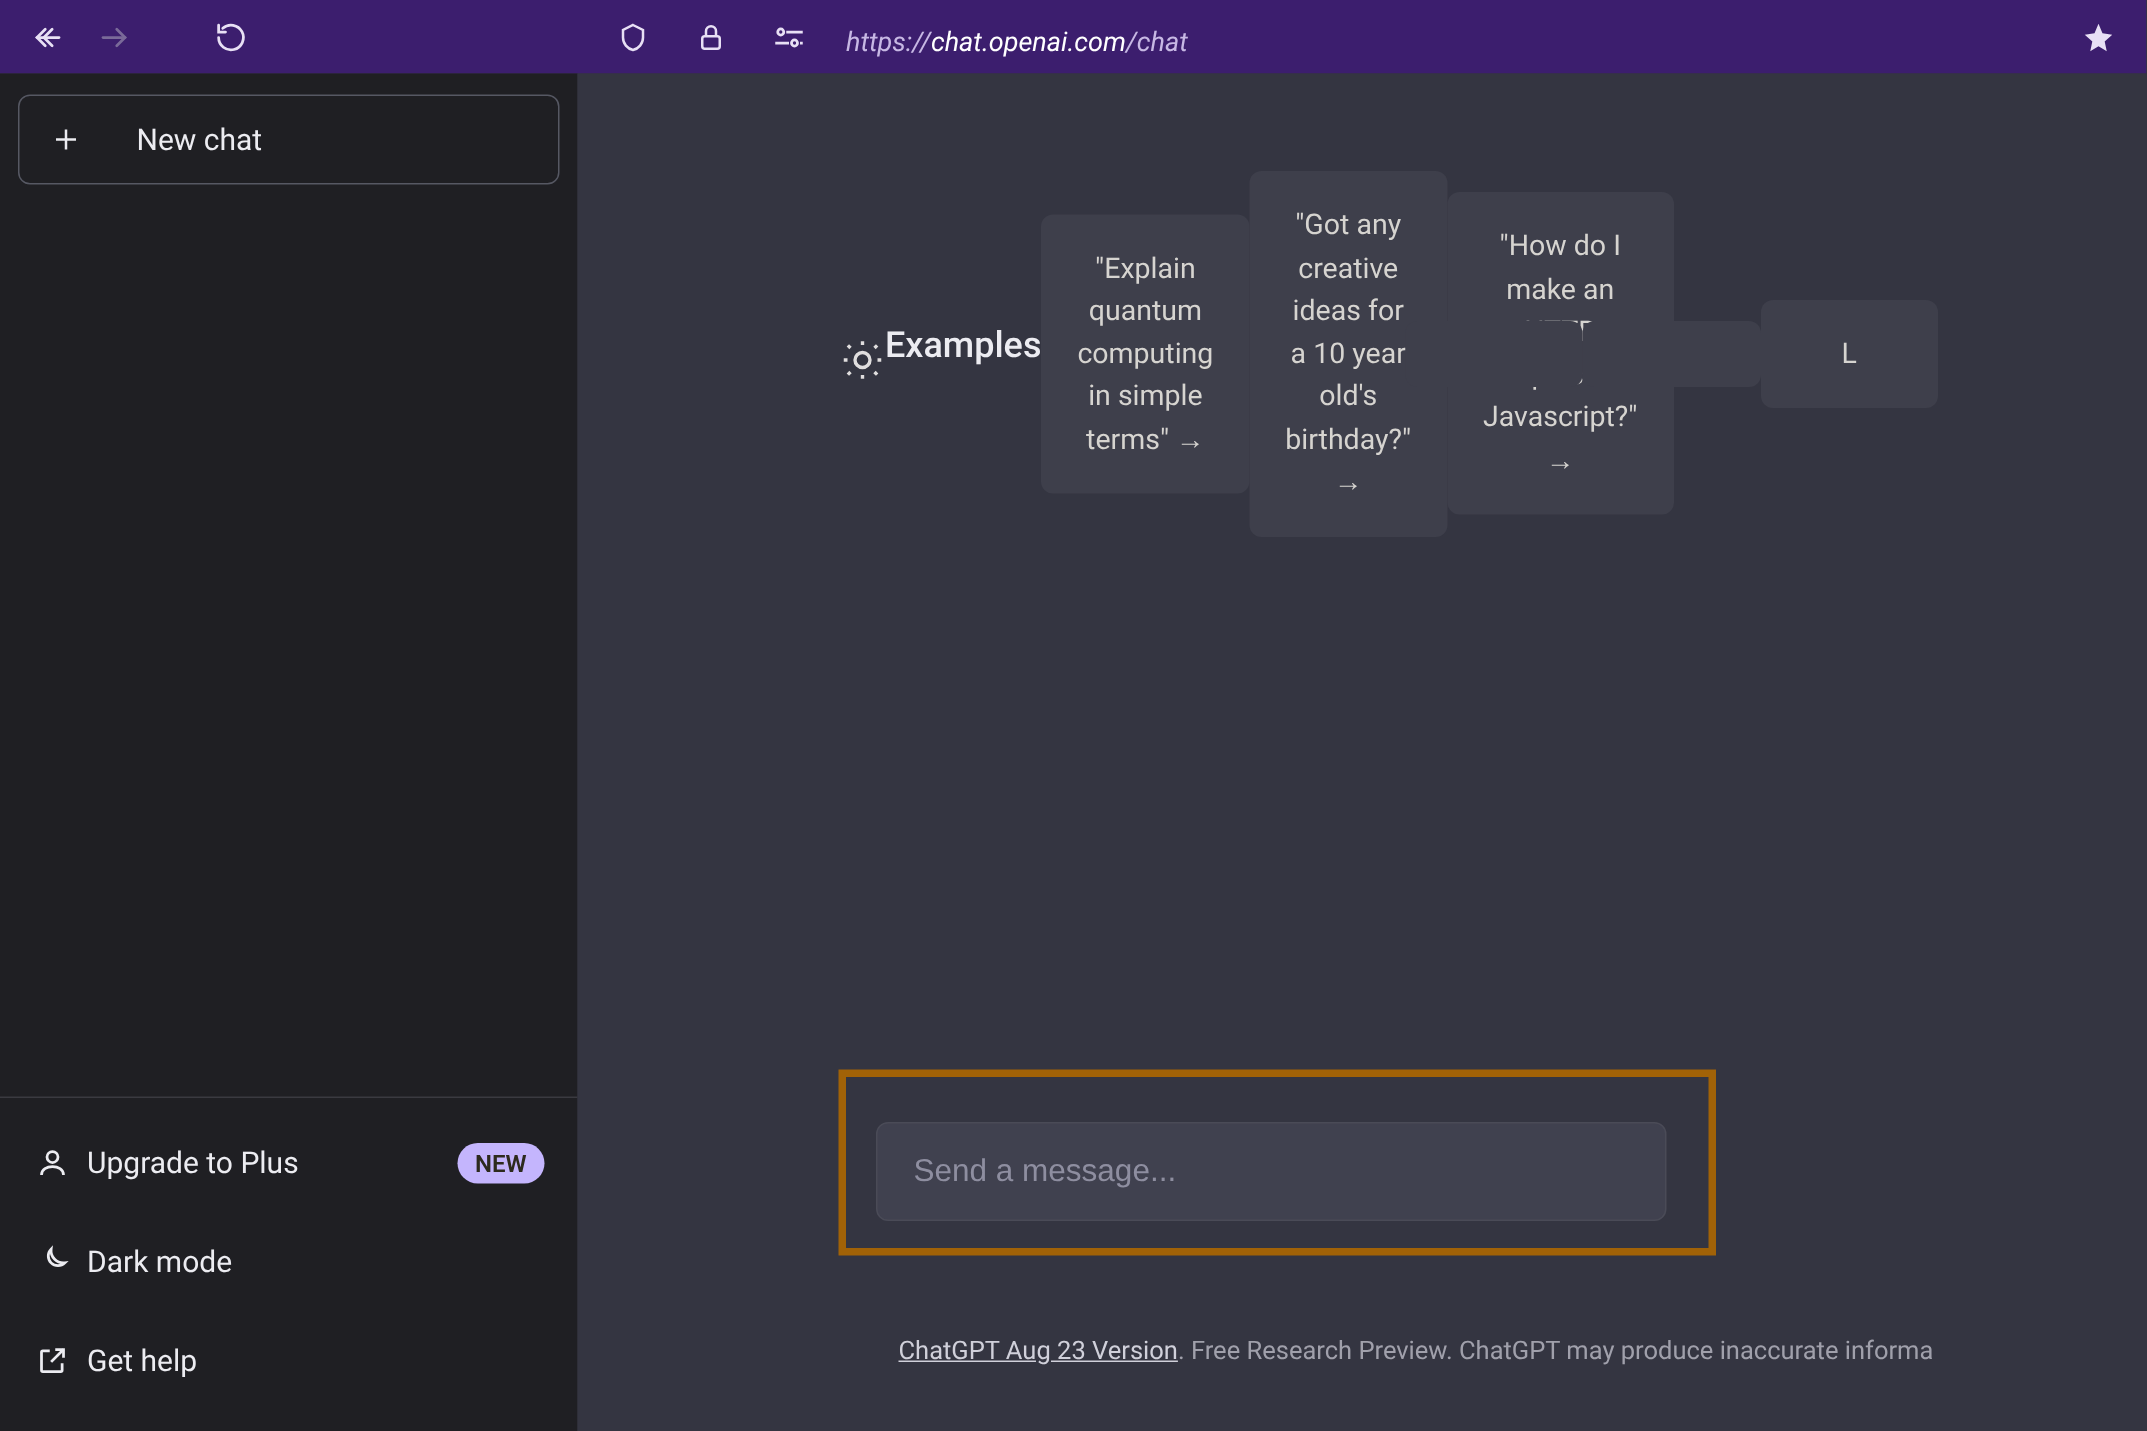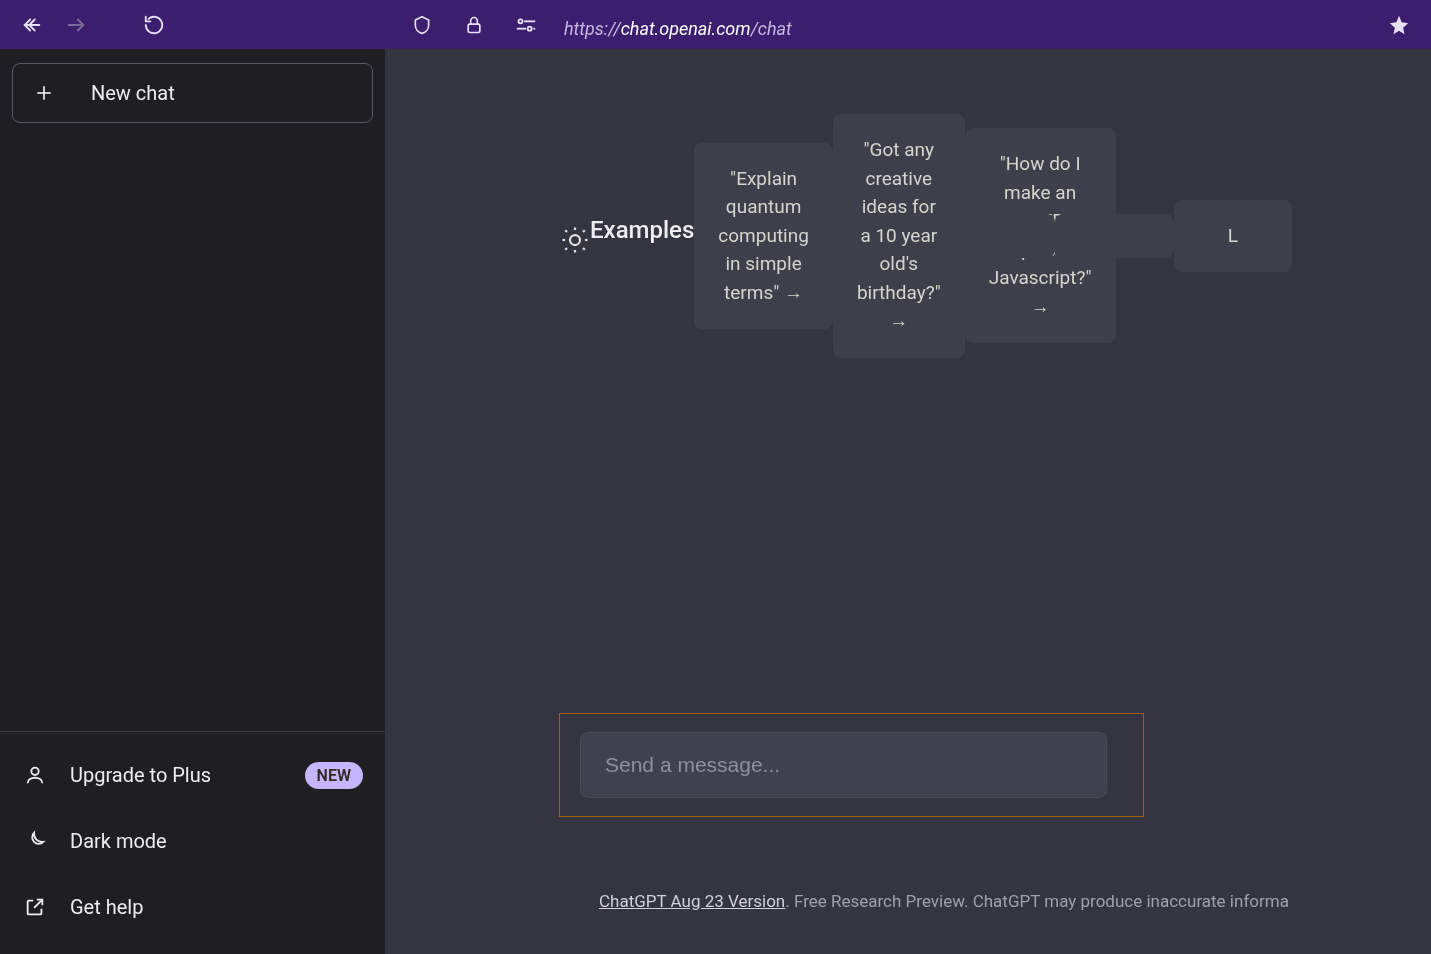--- a/index.html
+++ b/index.html
@@ -34,21 +34,21 @@
     padding: 14px 12px;
   }
   .new-chat {
     border: 1px solid #565863; border-radius: 8px;
     height: 60px; display: flex; align-items: center; gap: 34px;
     padding: 0 18px; color: #ececf1; font-size: 20px;
   }
   .sidebar-spacer { flex: 1; }
   .sidebar-divider { border-top: 1px solid #3a3a40; margin: 4px -12px 10px; }
   .side-item {
-    height: 66px; display: flex; align-items: center; gap: 22px;
+    height: 66px; display: flex; align-items: center; gap: 10px;
     padding: 0 10px; color: #ececf1; font-size: 20px; border-radius: 6px;
   }
   .badge-new {
     margin-left: auto; background: #c4b5fd; color: #2d2a1e;
     font-size: 16px; font-weight: 600; padding: 4px 12px; border-radius: 14px;
   }
   .side-icon { width: 26px; height: 26px; display:flex; align-items:center; justify-content:center; color:#ececf1; }
 
   
   .main { flex: 1; position: relative; background: #343541; overflow: hidden; }
@@ -64,21 +64,21 @@
     padding: 22px 24px; text-align: center; color: #d6d4d0;
     font-size: 19px; line-height: 1.5; margin-bottom: 22px;
   }
 
   
   .input-wrap {
     position: absolute; left: 174px; top: 664px; width: 1200px;
     padding: 0;
   }
   .highlight-box {
-    border: 1px solid #a16207; padding: 18px 20px 18px 20px;
+    border: 5px solid #a16207; padding: 30px 20px 18px 20px;
     width: 585px; display: inline-block;
   }
   .msg-input {
     width: 527px; height: 66px; background: #40414f;
     border: 1px solid #4a4b57; border-radius: 8px;
     color: #ececf1; font-size: 21px; padding: 0 24px;
     outline: none;
   }
   .msg-input::placeholder { color: #8e8ea0; }
 

